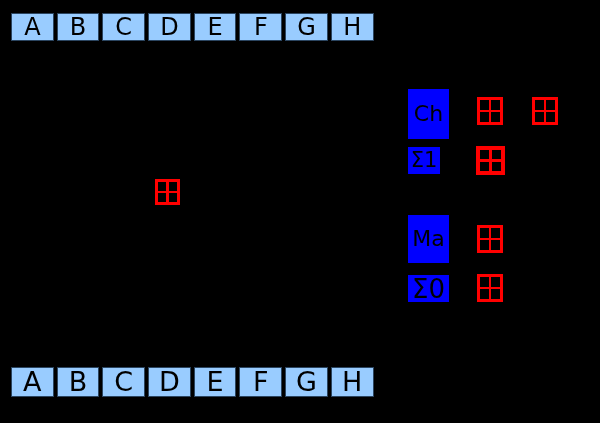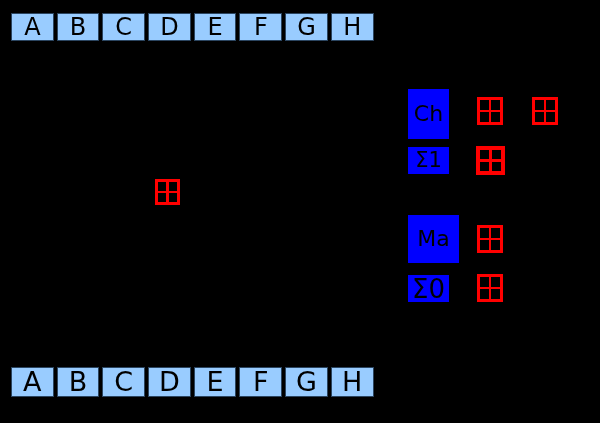--- a/index.html
+++ b/index.html
@@ -45,22 +45,22 @@
     box-sizing: border-box;
     background: var(--function-fill, #0000ff);
     color: var(--label-text, #000);
     display: flex;
     align-items: center;
     justify-content: center;
     line-height: 1;
     font-size: 22px;
   }
   .fn-ch     { left: 408px; top:  89px; width: 41px; height: 50px; }
-  .fn-sigma1 { left: 408px; top: 147px; width: 41px; height: 27px; font-size: 21px; }
-  .fn-ma     { left: 408px; top: 215px; width: 51px; height: 48px; }
+  .fn-sigma1 { left: 408px; top: 147px; width: 32px; height: 27px; font-size: 21px; }
+  .fn-ma     { left: 408px; top: 215px; width: 41px; height: 48px; }
   .fn-sigma0 { left: 408px; top: 275px; width: 41px; height: 27px; font-size: 26px; }
   
   .op {
     position: absolute;
     box-sizing: border-box;
     border: 3.2px solid var(--operator, #f00);
     background: transparent;
   }
   .op::before, .op::after {
     content: "";

